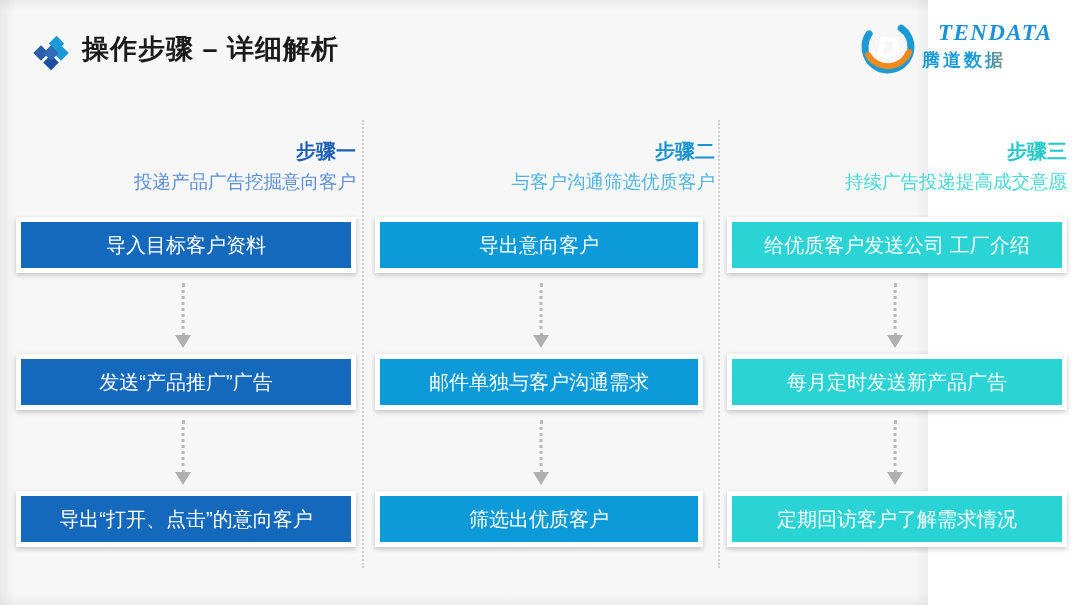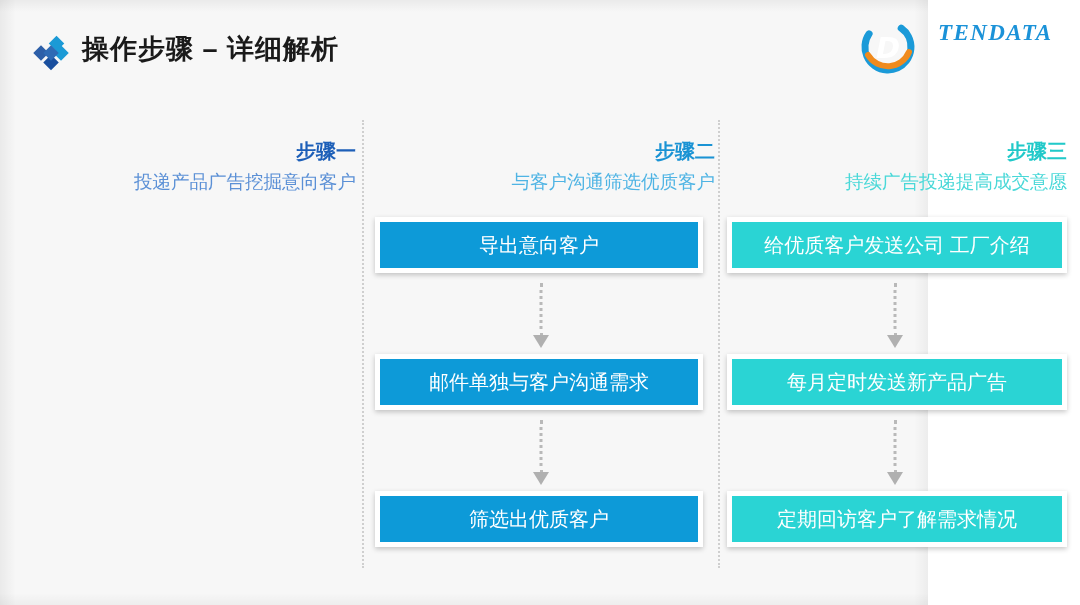--- a/index.html
+++ b/index.html
@@ -215,30 +215,44 @@
     <div class="logo">
       <div class="logo-mark">
         <svg width="56" height="56" viewBox="0 0 56 56">
           <path d="M28 5 A23 23 0 1 1 27.9 5 Z" fill="none" stroke="#1b9ad8" stroke-width="7" stroke-dasharray="108 40" stroke-linecap="round" transform="rotate(35 28 28)"></path>
           <path d="M8 36 A23 23 0 0 0 49 33" fill="none" stroke="#f08a1c" stroke-width="6" stroke-linecap="round"></path>
           <text x="28" y="39" text-anchor="middle" font-family="DejaVu Sans, sans-serif" font-size="29" font-weight="bold" font-style="italic" fill="#ffffff">D</text>
         </svg>
       </div>
       <div class="logo-text">
         <div class="logo-en">TENDATA</div>
+        <div class="logo-cn">腾道数据</div>
       </div>
     </div>
   </div>
 
   <div class="divider d1"></div>
   <div class="divider d2"></div>
 
   <div class="col c1">
     <div class="col-step">步骤一</div>
     <div class="col-sub">投递产品广告挖掘意向客户</div>
+    <div class="steps">
+      <div class="box">导入目标客户资料</div>
+      <div class="connector">
+        <div class="line"></div>
+        <div class="head"></div>
+      </div>
+      <div class="box">发送“产品推广”广告</div>
+      <div class="connector">
+        <div class="line"></div>
+        <div class="head"></div>
+      </div>
+      <div class="box">导出“打开、点击”的意向客户</div>
+    </div>
   </div>
 
   <div class="col c3">
     <div class="col-step">步骤三</div>
     <div class="col-sub">持续广告投递提高成交意愿</div>
     <div class="steps">
       <div class="box">给优质客户发送公司 工厂介绍</div>
       <div class="connector">
         <div class="line"></div>
         <div class="head"></div>

